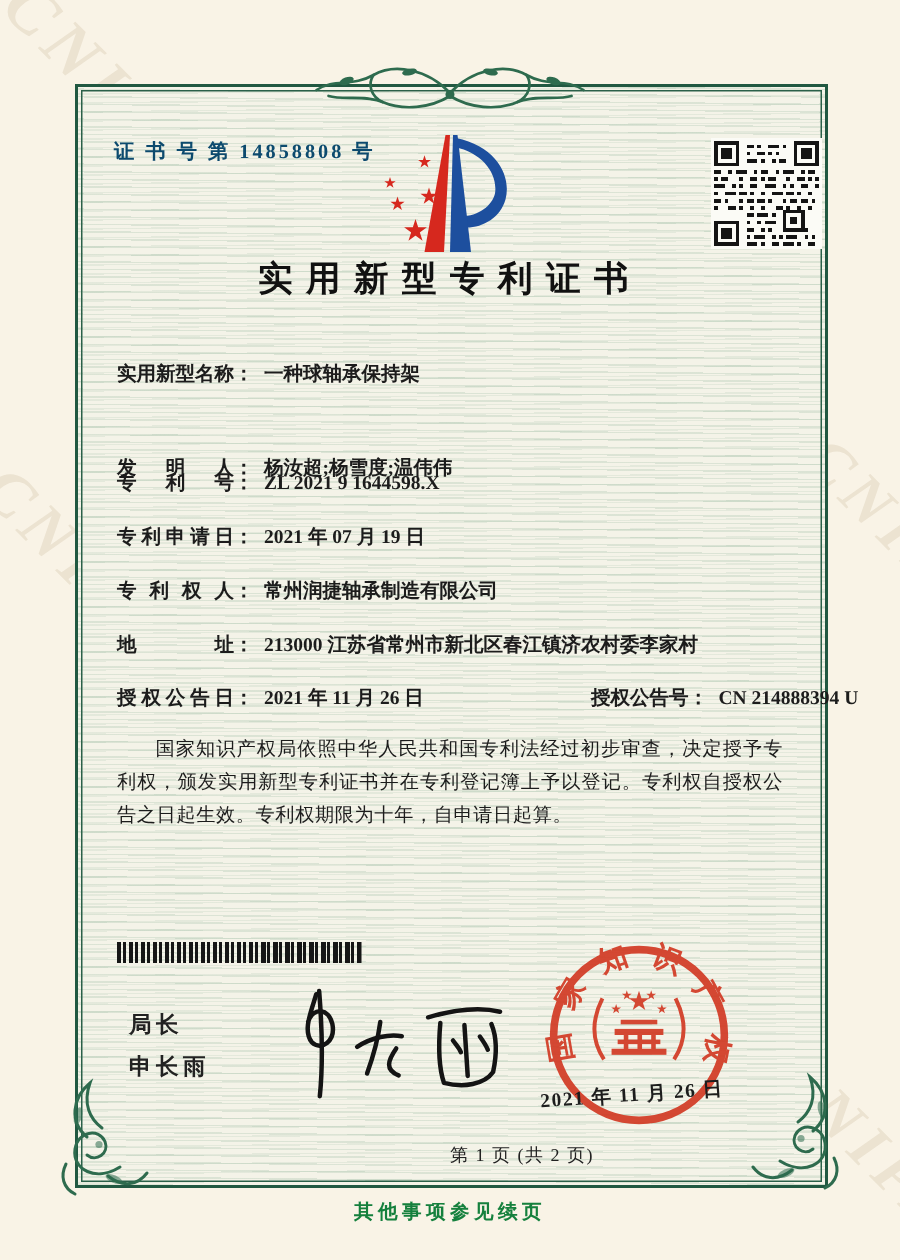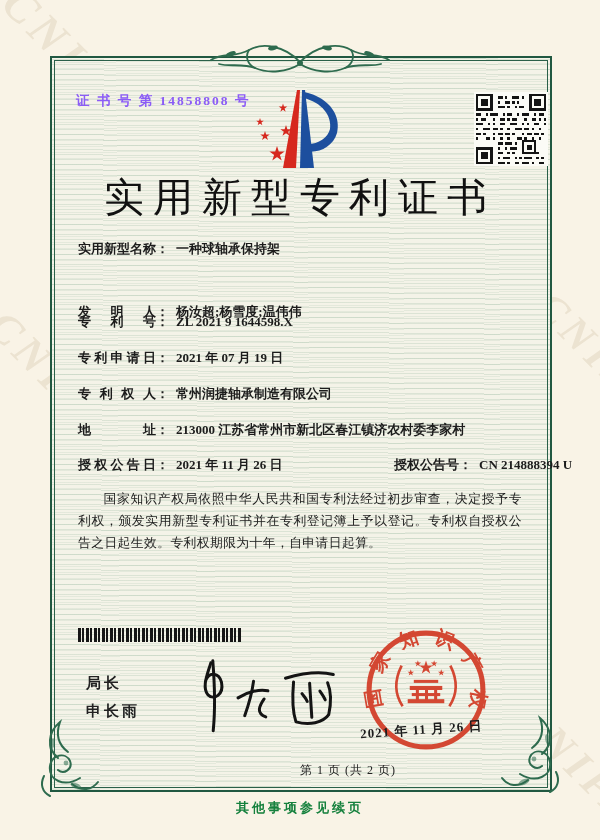--- a/index.html
+++ b/index.html
@@ -19,26 +19,26 @@
     position:absolute;left:50px;top:56px;width:498px;height:732px;
     border:2px solid #215841;
     background:
       repeating-linear-gradient(0.6deg, rgba(120,165,135,.20) 0 1px, rgba(0,0,0,0) 1px 5px),
       repeating-linear-gradient(-0.6deg, rgba(120,165,135,.13) 0 1px, rgba(0,0,0,0) 1px 6px),
       #f4f3e8;
   }
   .frame::before{
     content:"";position:absolute;inset:2px;border:1px solid #2a6049;pointer-events:none;
   }
-  .cert-no{position:absolute;left:76px;top:92px;font-size:13.5px;letter-spacing:2px;color:#8b5cf6;font-weight:600;}
+  .cert-no{position:absolute;left:76px;top:92px;font-size:13.5px;letter-spacing:2px;color:#0c4a6e;font-weight:600;}
   .logo{position:absolute;left:252px;top:88px;}
   .qr{position:absolute;left:474px;top:92px;width:70px;height:70px;background:#fbfbf6;padding:2px;}
   .title{
     position:absolute;left:0;top:170px;width:100%;text-align:center;
-    font-size:40px;font-weight:400;letter-spacing:9px;color:#111;
+    font-size:23px;font-weight:700;letter-spacing:9px;color:#111;
   }
   .frow{position:absolute;left:78px;font-size:13px;font-weight:600;white-space:nowrap;}
   .lbl{display:inline-block;width:78px;text-align:justify;text-align-last:justify;vertical-align:bottom;}
   .colon{display:inline-block;margin-right:7px;}
   .rt{position:absolute;left:316px;top:0;}
   .rt .lbl{width:65px;}
   .paras{position:absolute;left:78px;top:489px;width:444px;font-size:12.8px;line-height:21.8px;letter-spacing:0.4px;text-align:justify;}
   .paras p{margin:0;text-indent:2em;}
   .barcode{
     position:absolute;left:78px;top:628px;width:163px;height:14px;

